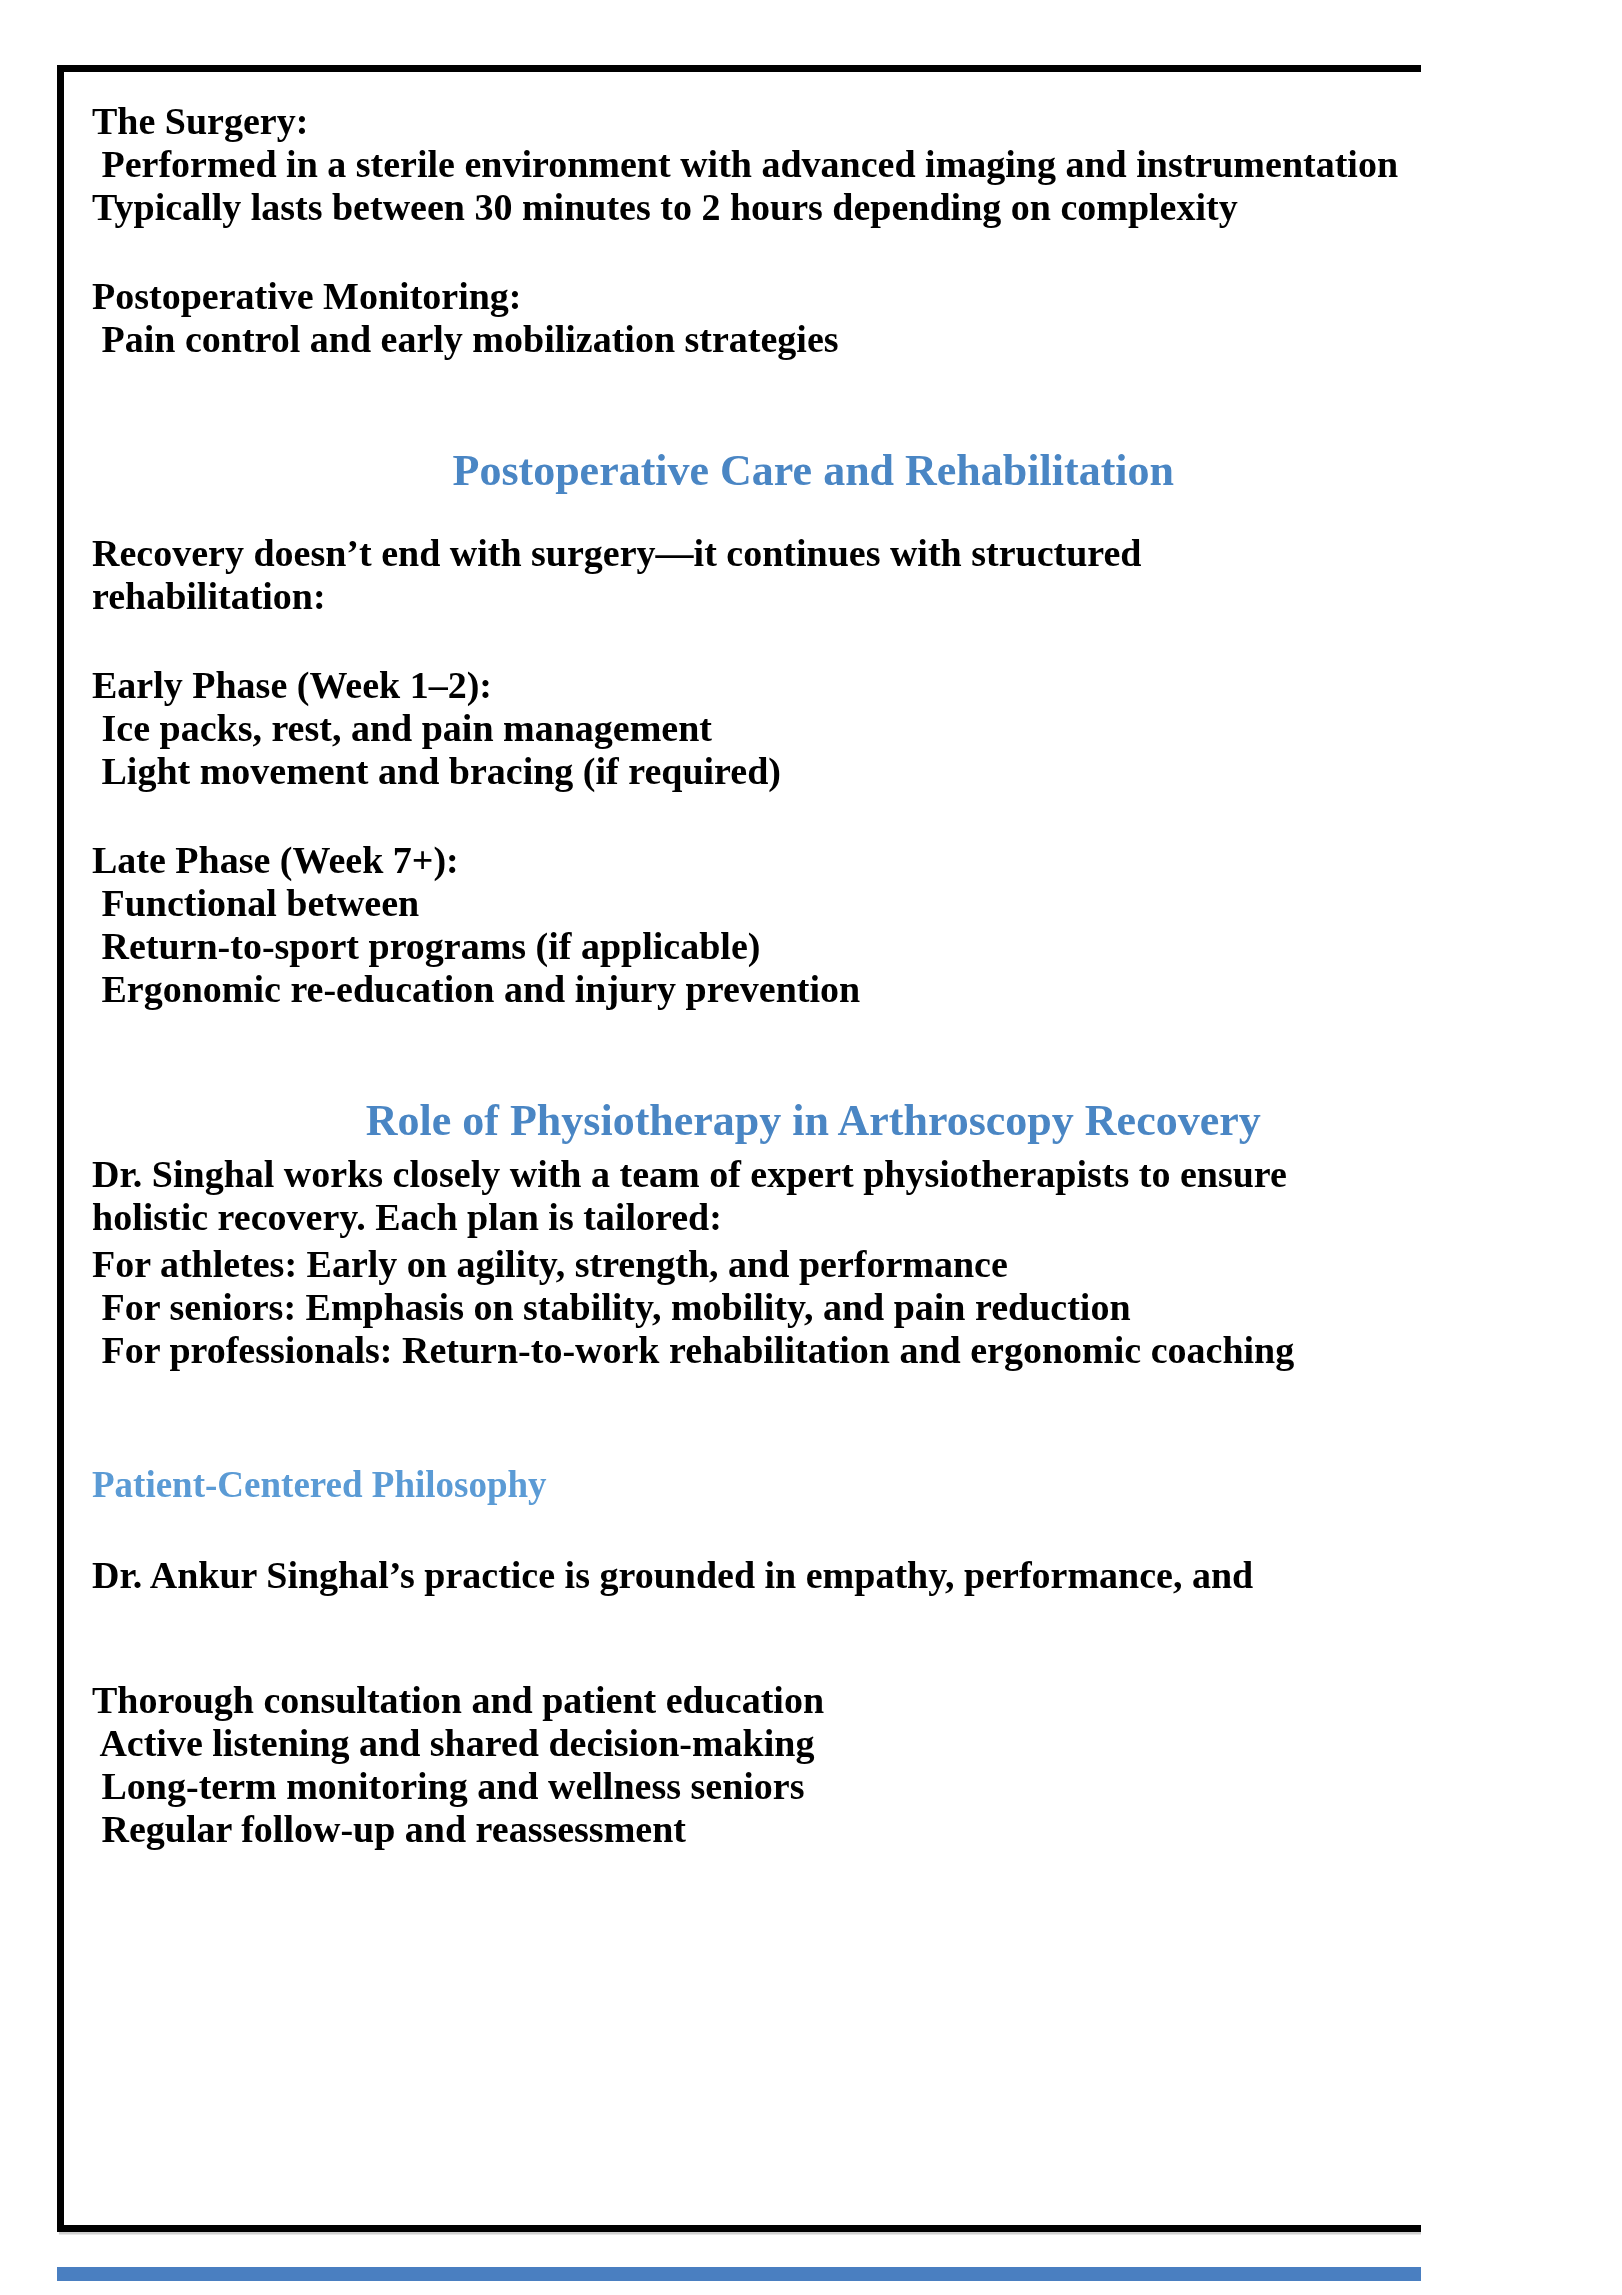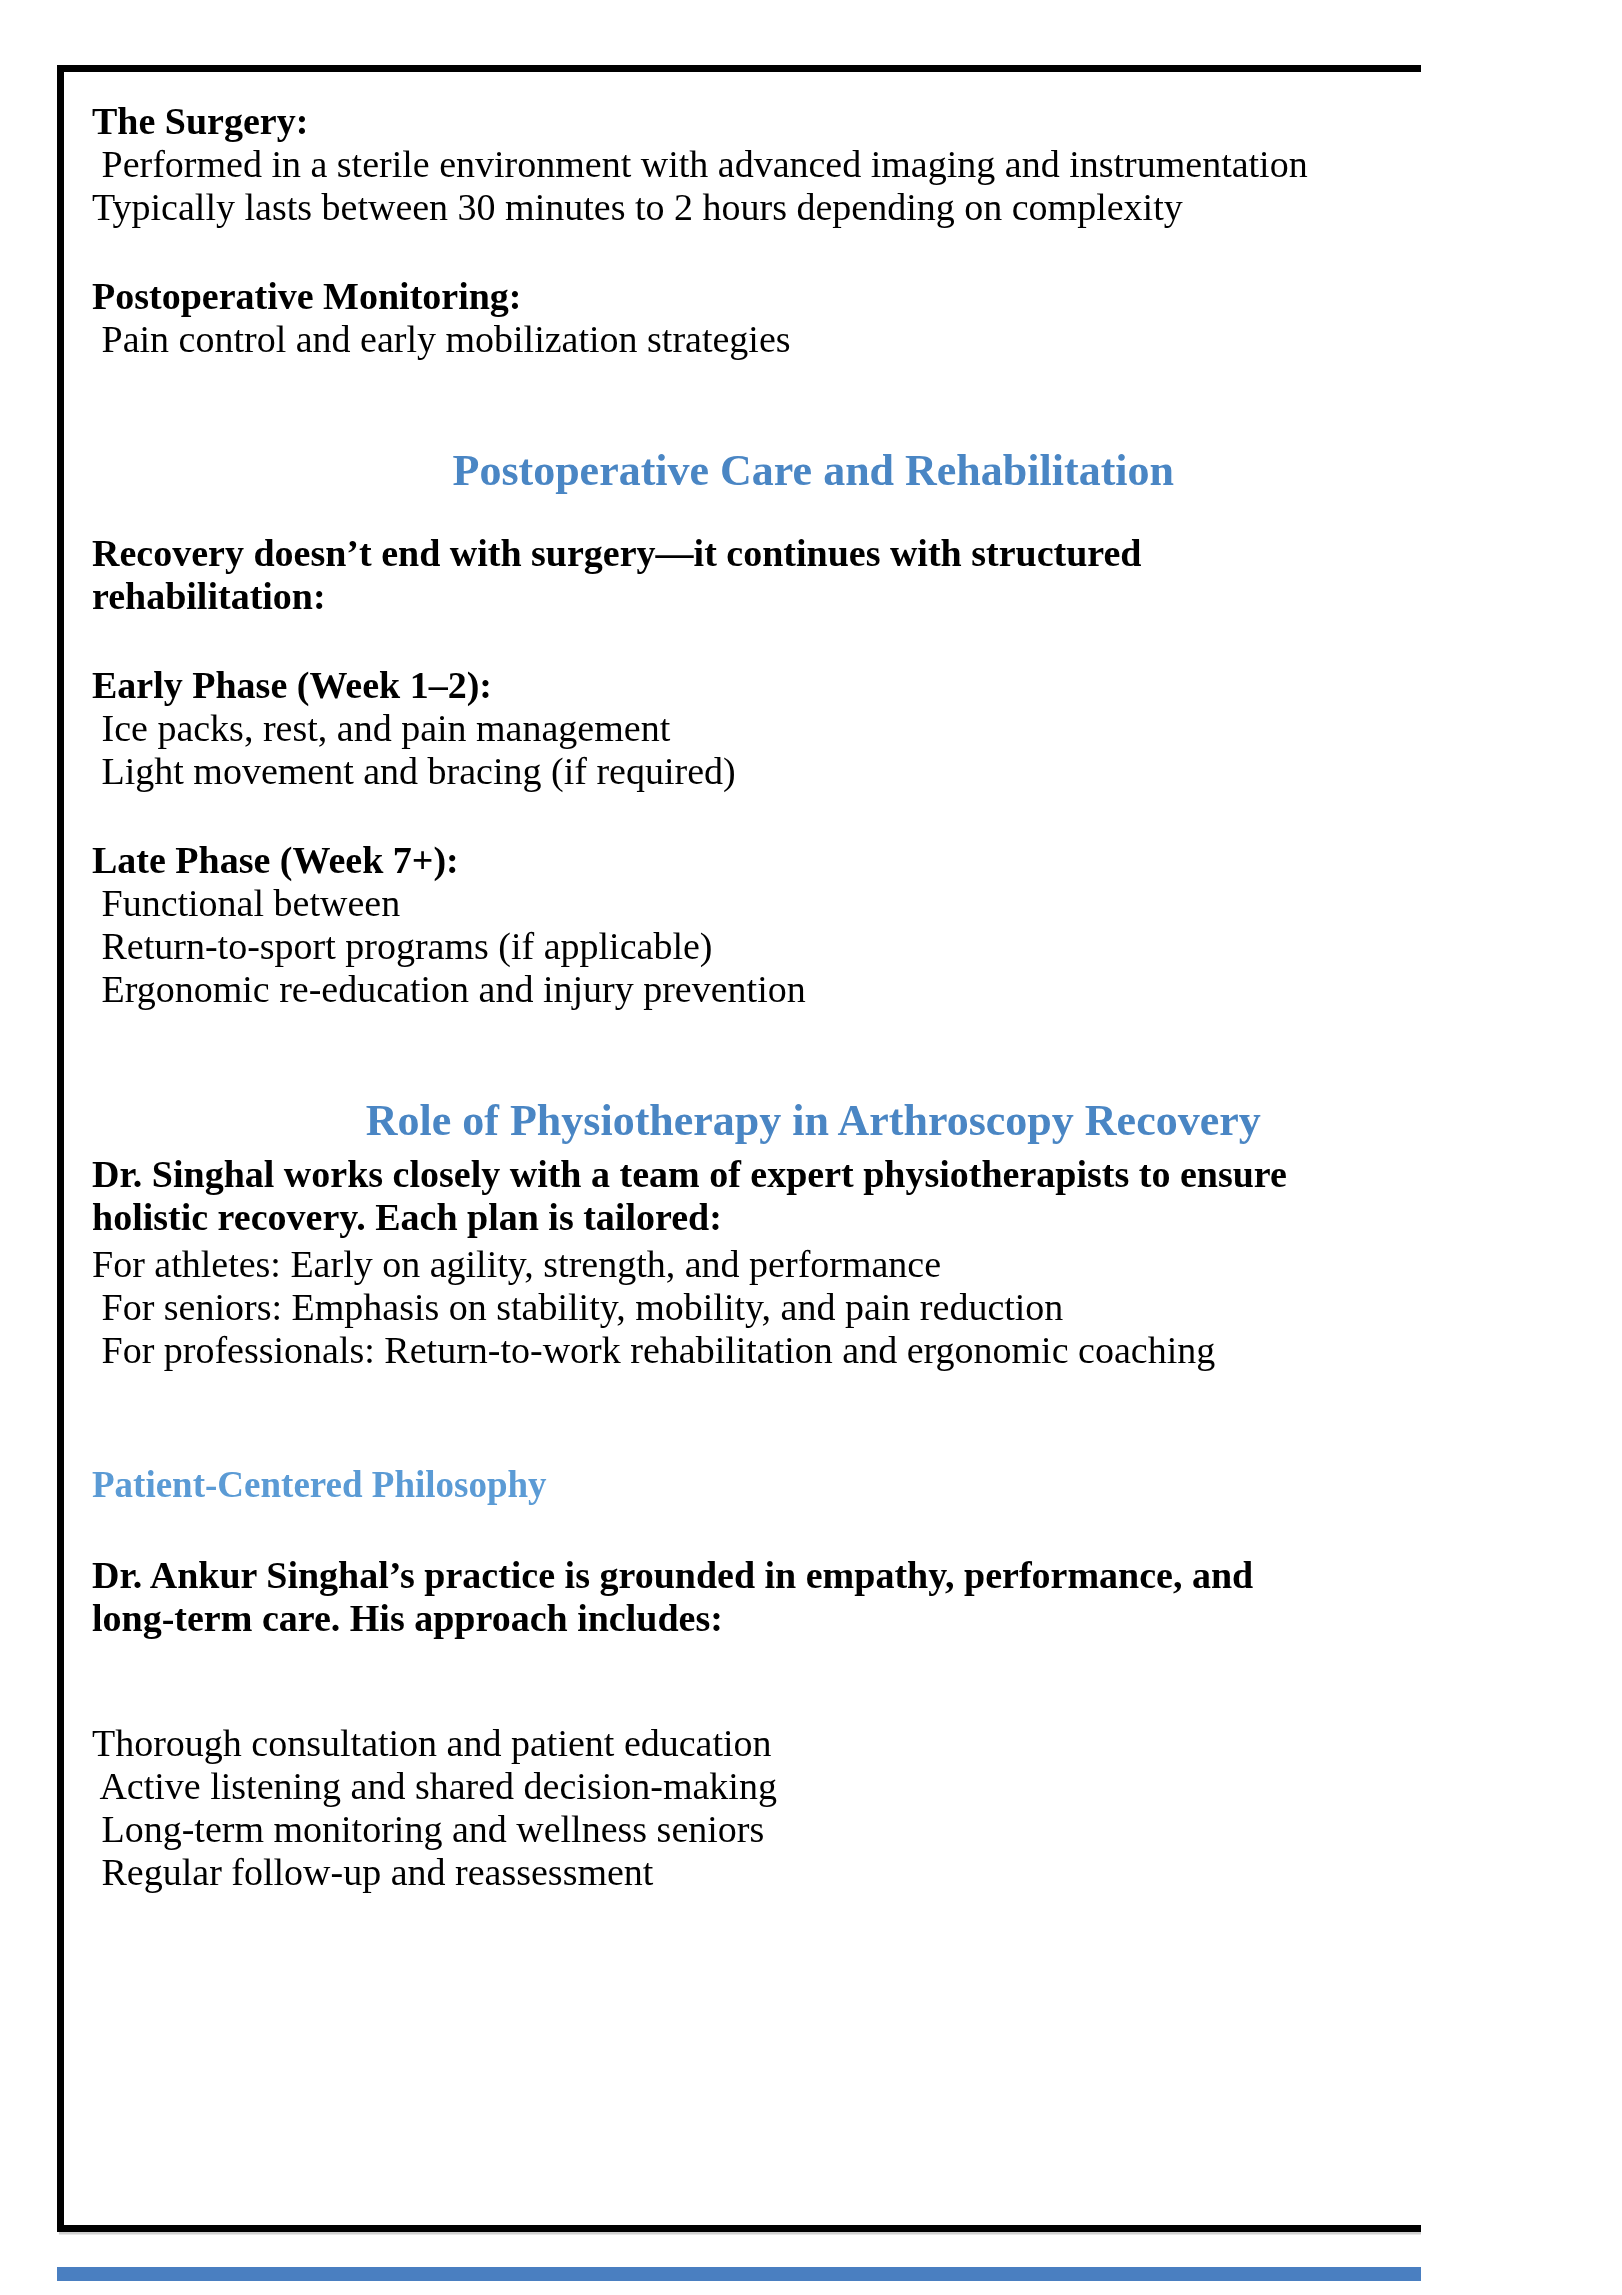--- a/index.html
+++ b/index.html
@@ -30,21 +30,21 @@
   .content {
     position: absolute;
     left: 0; top: 0; right: 0; bottom: 0;
     padding: 28px 16.5px 0 28px;
     overflow: hidden;
   }
   .line {
     font-size: 38px;
     line-height: 43px;
     white-space: pre;
-    font-weight: 400;
+    font-weight: 700;
   }
   .line.bold { font-weight: 700; }
   .para + .para { margin-top: 46px; }
   .para.tight { margin-top: 3.8px; }
   .para.wide-gap { margin-top: 82px; }
   .h1 {
     font-size: 44px;
     line-height: 55px;
     font-weight: 700;
     white-space: pre;
@@ -107,21 +107,20 @@
           <div class="line bold">holistic recovery. Each plan is tailored:</div>
         </div>
         <div class="para tight">
           <div class="line">For athletes: Early on agility, strength, and performance</div>
           <div class="line"> For seniors: Emphasis on stability, mobility, and pain reduction</div>
           <div class="line"> For professionals: Return-to-work rehabilitation and ergonomic coaching</div>
         </div>
         <div class="h2">Patient-Centered Philosophy</div>
         <div class="para">
           <div class="line bold">Dr. Ankur Singhal’s practice is grounded in empathy, performance, and</div>
-          <div class="line bold">long-term care. His approach includes:</div>
         </div>
         <div class="para wide-gap">
           <div class="line">Thorough consultation and patient education</div>
           <div class="line"> Active listening and shared decision-making</div>
           <div class="line"> Long-term monitoring and wellness seniors</div>
           <div class="line"> Regular follow-up and reassessment</div>
         </div>
       </div>
   </div>
   <div class="footer-bar"></div>

